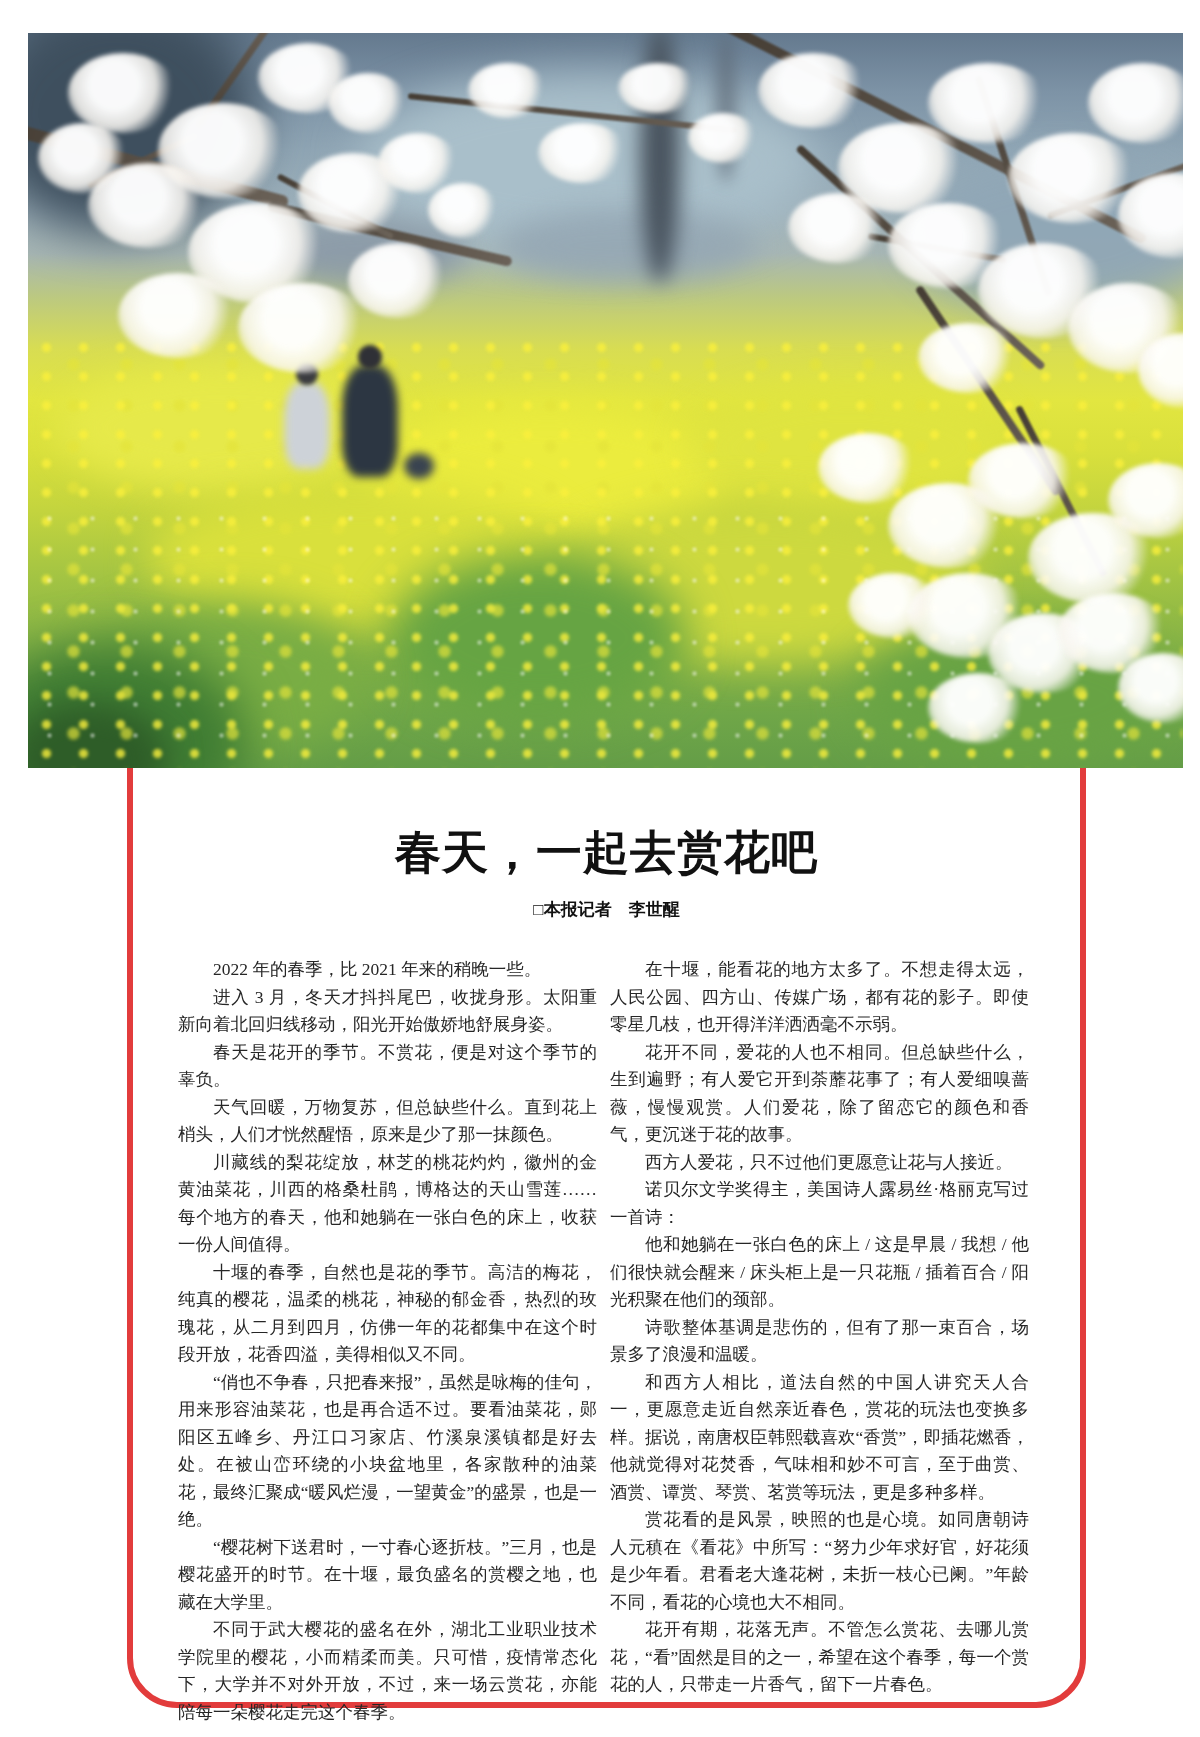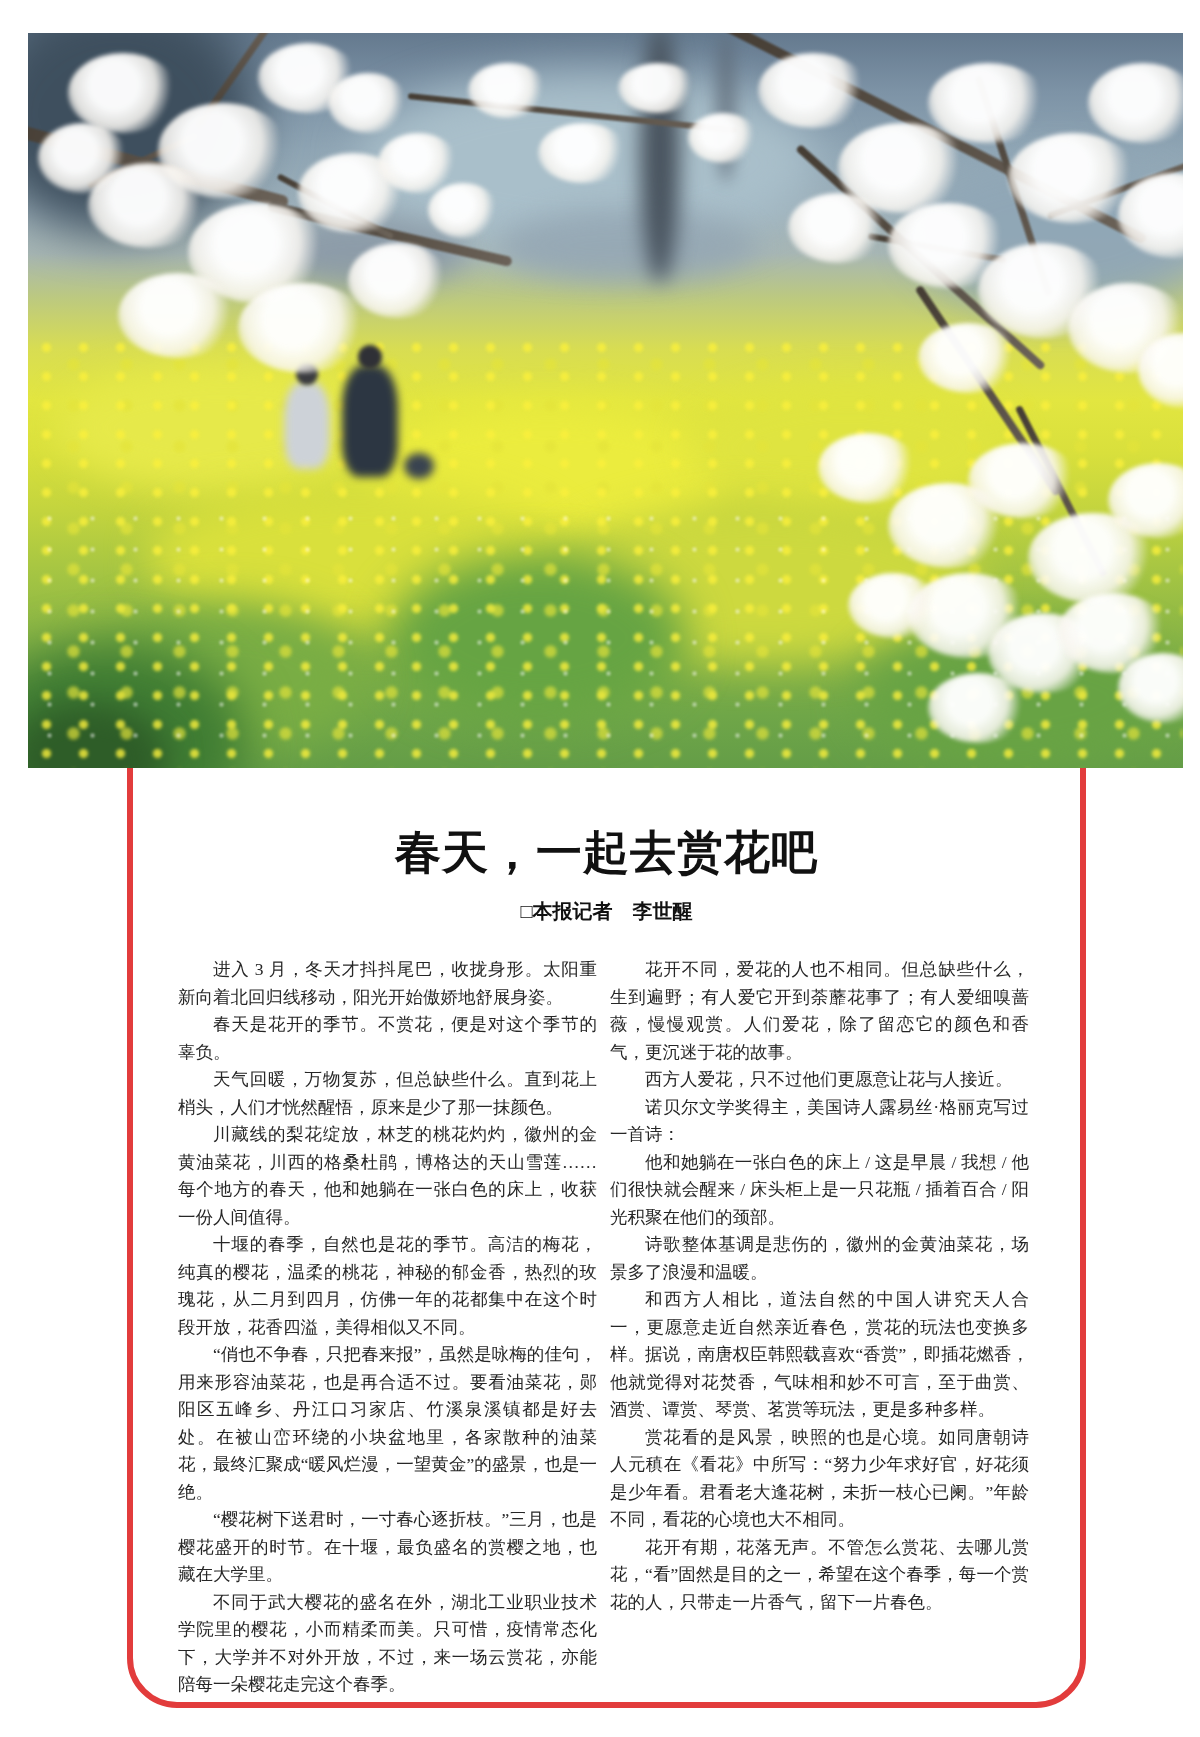--- a/index.html
+++ b/index.html
@@ -27,21 +27,21 @@
   .sp-w{left:0;top:470px;width:100%;height:235px;opacity:.5;filter:blur(1px);
     background-image:radial-gradient(circle,rgba(255,255,255,.9) 1.5px,rgba(255,255,255,0) 3px);
     background-size:43px 31px;}
 
   
   .article{position:absolute;left:0;top:0;width:1200px;z-index:2;}
   .title{position:absolute;left:130px;top:822px;width:953px;margin:0;text-align:center;
          font-size:46px;font-weight:bold;letter-spacing:1px;color:#111;
          font-family:"Liberation Serif","DejaVu Serif",serif;}
   .byline{position:absolute;left:130px;top:898px;width:953px;text-align:center;
-          font-size:20px;font-weight:bold;color:#111;
+          font-size:17px;font-weight:bold;color:#111;
           font-family:"Liberation Sans","DejaVu Sans",sans-serif;}
   .columns{position:absolute;left:178px;top:956px;width:852px;display:flex;gap:13px;}
   .col{width:419px;}
   .col p{margin:0;text-indent:2em;font-size:17.5px;line-height:27.5px;text-align:justify;color:#262626;}
 </style>
 </head>
 <body>
 
 <div class="page">
 
@@ -130,35 +130,37 @@
     <div class="bm" style="left:1030px;top:560px;width:110px;height:80px;"></div>
     <div class="bm" style="left:1090px;top:620px;width:90px;height:70px;"></div>
     <div class="bm" style="left:900px;top:640px;width:100px;height:70px;"></div>
   </div>
 
   <div class="article">
     <h1 class="title">春天，一起去赏花吧</h1>
     <div class="byline">□本报记者　李世醒</div>
     <div class="columns">
       <div class="col">
+          <p>2022 年的春季，比 2021 年来的稍晚一些。</p>
           <p>进入 3 月，冬天才抖抖尾巴，收拢身形。太阳重新向着北回归线移动，阳光开始傲娇地舒展身姿。</p>
           <p>春天是花开的季节。不赏花，便是对这个季节的辜负。</p>
           <p>天气回暖，万物复苏，但总缺些什么。直到花上梢头，人们才恍然醒悟，原来是少了那一抹颜色。</p>
           <p>川藏线的梨花绽放，林芝的桃花灼灼，徽州的金黄油菜花，川西的格桑杜鹃，博格达的天山雪莲……每个地方的春天，他和她躺在一张白色的床上，收获一份人间值得。</p>
           <p>十堰的春季，自然也是花的季节。高洁的梅花，纯真的樱花，温柔的桃花，神秘的郁金香，热烈的玫瑰花，从二月到四月，仿佛一年的花都集中在这个时段开放，花香四溢，美得相似又不同。</p>
           <p>“俏也不争春，只把春来报”，虽然是咏梅的佳句，用来形容油菜花，也是再合适不过。要看油菜花，郧阳区五峰乡、丹江口习家店、竹溪泉溪镇都是好去处。在被山峦环绕的小块盆地里，各家散种的油菜花，最终汇聚成“暖风烂漫，一望黄金”的盛景，也是一绝。</p>
           <p>“樱花树下送君时，一寸春心逐折枝。”三月，也是樱花盛开的时节。在十堰，最负盛名的赏樱之地，也藏在大学里。</p>
           <p>不同于武大樱花的盛名在外，湖北工业职业技术学院里的樱花，小而精柔而美。只可惜，疫情常态化下，大学并不对外开放，不过，来一场云赏花，亦能陪每一朵樱花走完这个春季。</p>
         </div>
       <div class="col">
+          <p>在十堰，能看花的地方太多了。不想走得太远，人民公园、四方山、传媒广场，都有花的影子。即使零星几枝，也开得洋洋洒洒毫不示弱。</p>
           <p>花开不同，爱花的人也不相同。但总缺些什么，生到遍野；有人爱它开到荼蘼花事了；有人爱细嗅蔷薇，慢慢观赏。人们爱花，除了留恋它的颜色和香气，更沉迷于花的故事。</p>
           <p>西方人爱花，只不过他们更愿意让花与人接近。</p>
           <p>诺贝尔文学奖得主，美国诗人露易丝·格丽克写过一首诗：</p>
           <p>他和她躺在一张白色的床上 / 这是早晨 / 我想 / 他们很快就会醒来 / 床头柜上是一只花瓶 / 插着百合 / 阳光积聚在他们的颈部。</p>
-          <p>诗歌整体基调是悲伤的，徽州的金黄油菜花，场景多了浪漫和温暖。</p>
+          <p>诗歌整体基调是悲伤的，但有了那一束百合，场景多了浪漫和温暖。</p>
           <p>和西方人相比，道法自然的中国人讲究天人合一，更愿意走近自然亲近春色，赏花的玩法也变换多样。据说，南唐权臣韩熙载喜欢“香赏”，即插花燃香，他就觉得对花焚香，气味相和妙不可言，至于曲赏、酒赏、谭赏、琴赏、茗赏等玩法，更是多种多样。</p>
           <p>赏花看的是风景，映照的也是心境。如同唐朝诗人元稹在《看花》中所写：“努力少年求好官，好花须是少年看。君看老大逢花树，未折一枝心已阑。”年龄不同，看花的心境也大不相同。</p>
           <p>花开有期，花落无声。不管怎么赏花、去哪儿赏花，“看”固然是目的之一，希望在这个春季，每一个赏花的人，只带走一片香气，留下一片春色。</p>
         </div>
     </div>
   </div>
 
 </div>
 
 </body></html>

